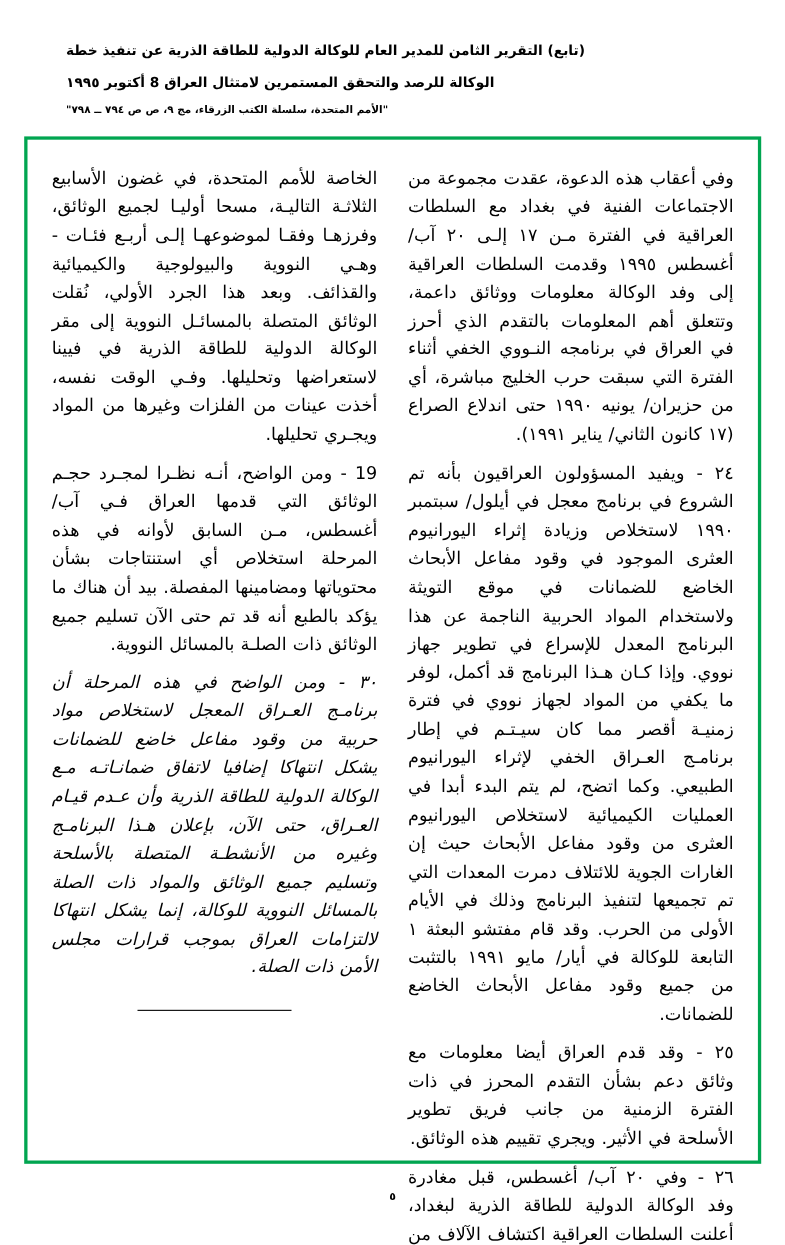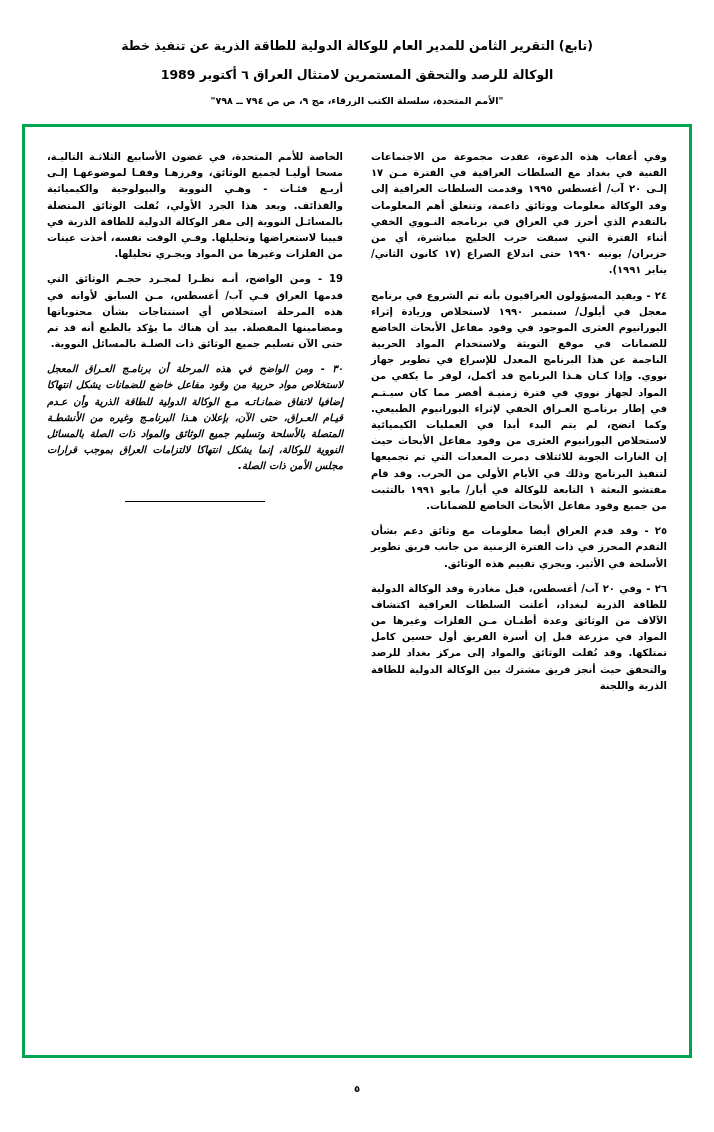--- a/index.html
+++ b/index.html
@@ -15,21 +15,21 @@
     color: #000000;
     overflow: hidden;
   }
   .page {
     position: absolute;
     inset: 0;
     padding: 0;
   }
   .header-block {
     margin: 36px 60px 12px 60px;
-    text-align: center;
+    text-align: left;
     direction: rtl;
   }
   .doc-title-1,
   .doc-title-2 {
     font-family: "DejaVu Sans", sans-serif;
     font-weight: bold;
     font-size: 12.5px;
     line-height: 1.55;
     letter-spacing: 0;
   }
@@ -60,27 +60,26 @@
     flex-direction: row;
     gap: 28px;
     direction: rtl;
   }
   .col {
     flex: 1 1 0;
     min-width: 0;
   }
   p.para {
     margin: 0 0 9px 0;
-    font-size: 10px;
+    font-size: 16px;
     line-height: 1.62;
     text-align: justify;
     text-align-last: right;
     direction: rtl;
     word-spacing: 0.5px;
-    font-weight: bold;
   }
   p.italic-lead {
     font-style: italic;
   }
   .rule {
     width: 140px;
     height: 0;
     border-top: 1.4px solid #000;
     margin: 26px auto 0 auto;
   }
@@ -94,21 +93,21 @@
     font-weight: bold;
   }
 </style>
 </head>
 <body>
 
 <div class="page">
 
   <div class="header-block">
     <div class="doc-title-1">(تابع) التقرير الثامن للمدير العام للوكالة الدولية للطاقة الذرية عن تنفيذ خطة</div>
-    <div class="doc-title-2">الوكالة للرصد والتحقق المستمرين لامتثال العراق ٦ أكتوبر 1989</div>
+    <div class="doc-title-2">الوكالة للرصد والتحقق المستمرين لامتثال العراق 8 أكتوبر ١٩٩٥</div>
     <div class="doc-source">"الأمم المتحدة، سلسلة الكتب الزرقاء، مج ٩، ص ص ٧٩٤ ــ ٧٩٨"</div>
   </div>
 
   <div class="frame">
     <div class="frame-inner">
       <div class="columns">
 
         <div class="col">
           <p class="para">وفي أعقاب هذه الدعوة، عقدت مجموعة من الاجتماعات الفنية في بغداد مع السلطات العراقية في الفترة مـن ١٧ إلـى ٢٠ آب/ أغسطس ١٩٩٥ وقدمت السلطات العراقية إلى وفد الوكالة معلومات ووثائق داعمة، وتتعلق أهم المعلومات بالتقدم الذي أحرز في العراق في برنامجه النـووي الخفي أثناء الفترة التي سبقت حرب الخليج مباشرة، أي من حزيران/ يونيه ١٩٩٠ حتى اندلاع الصراع (١٧ كانون الثاني/ يناير ١٩٩١).</p>
           <p class="para">٢٤ - ويفيد المسؤولون العراقيون بأنه تم الشروع في برنامج معجل في أيلول/ سبتمبر ١٩٩٠ لاستخلاص وزيادة إثراء اليورانيوم العثرى الموجود في وقود مفاعل الأبحاث الخاضع للضمانات في موقع التويثة ولاستخدام المواد الحربية الناجمة عن هذا البرنامج المعدل للإسراع في تطوير جهاز نووي. وإذا كـان هـذا البرنامج قد أكمل، لوفر ما يكفي من المواد لجهاز نووي في فترة زمنيـة أقصر مما كان سيـتـم في إطار برنامـج العـراق الخفي لإثراء اليورانيوم الطبيعي. وكما اتضح، لم يتم البدء أبدا في العمليات الكيميائية لاستخلاص اليورانيوم العثرى من وقود مفاعل الأبحاث حيث إن الغارات الجوية للائتلاف دمرت المعدات التي تم تجميعها لتنفيذ البرنامج وذلك في الأيام الأولى من الحرب. وقد قام مفتشو البعثة ١ التابعة للوكالة في أيار/ مايو ١٩٩١ بالتثبت من جميع وقود مفاعل الأبحاث الخاضع للضمانات.</p>

